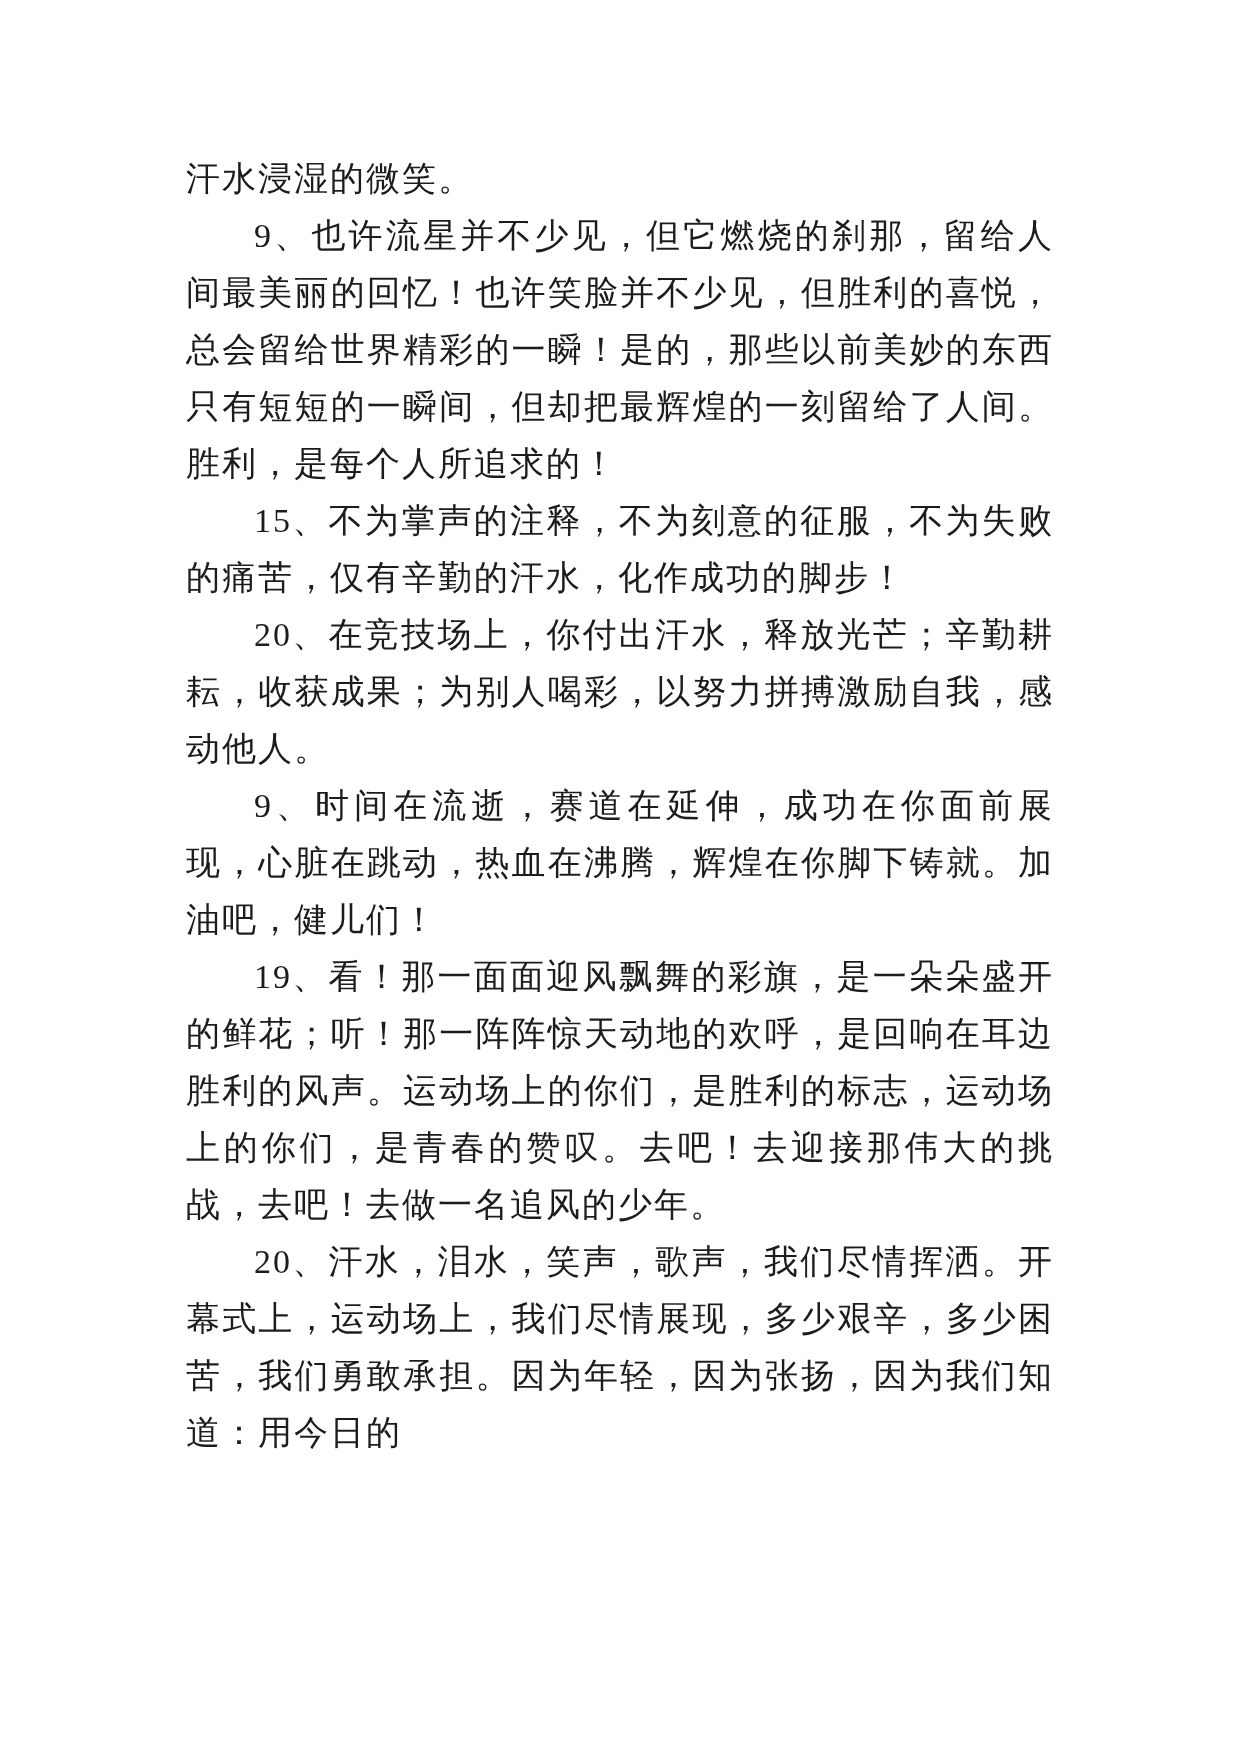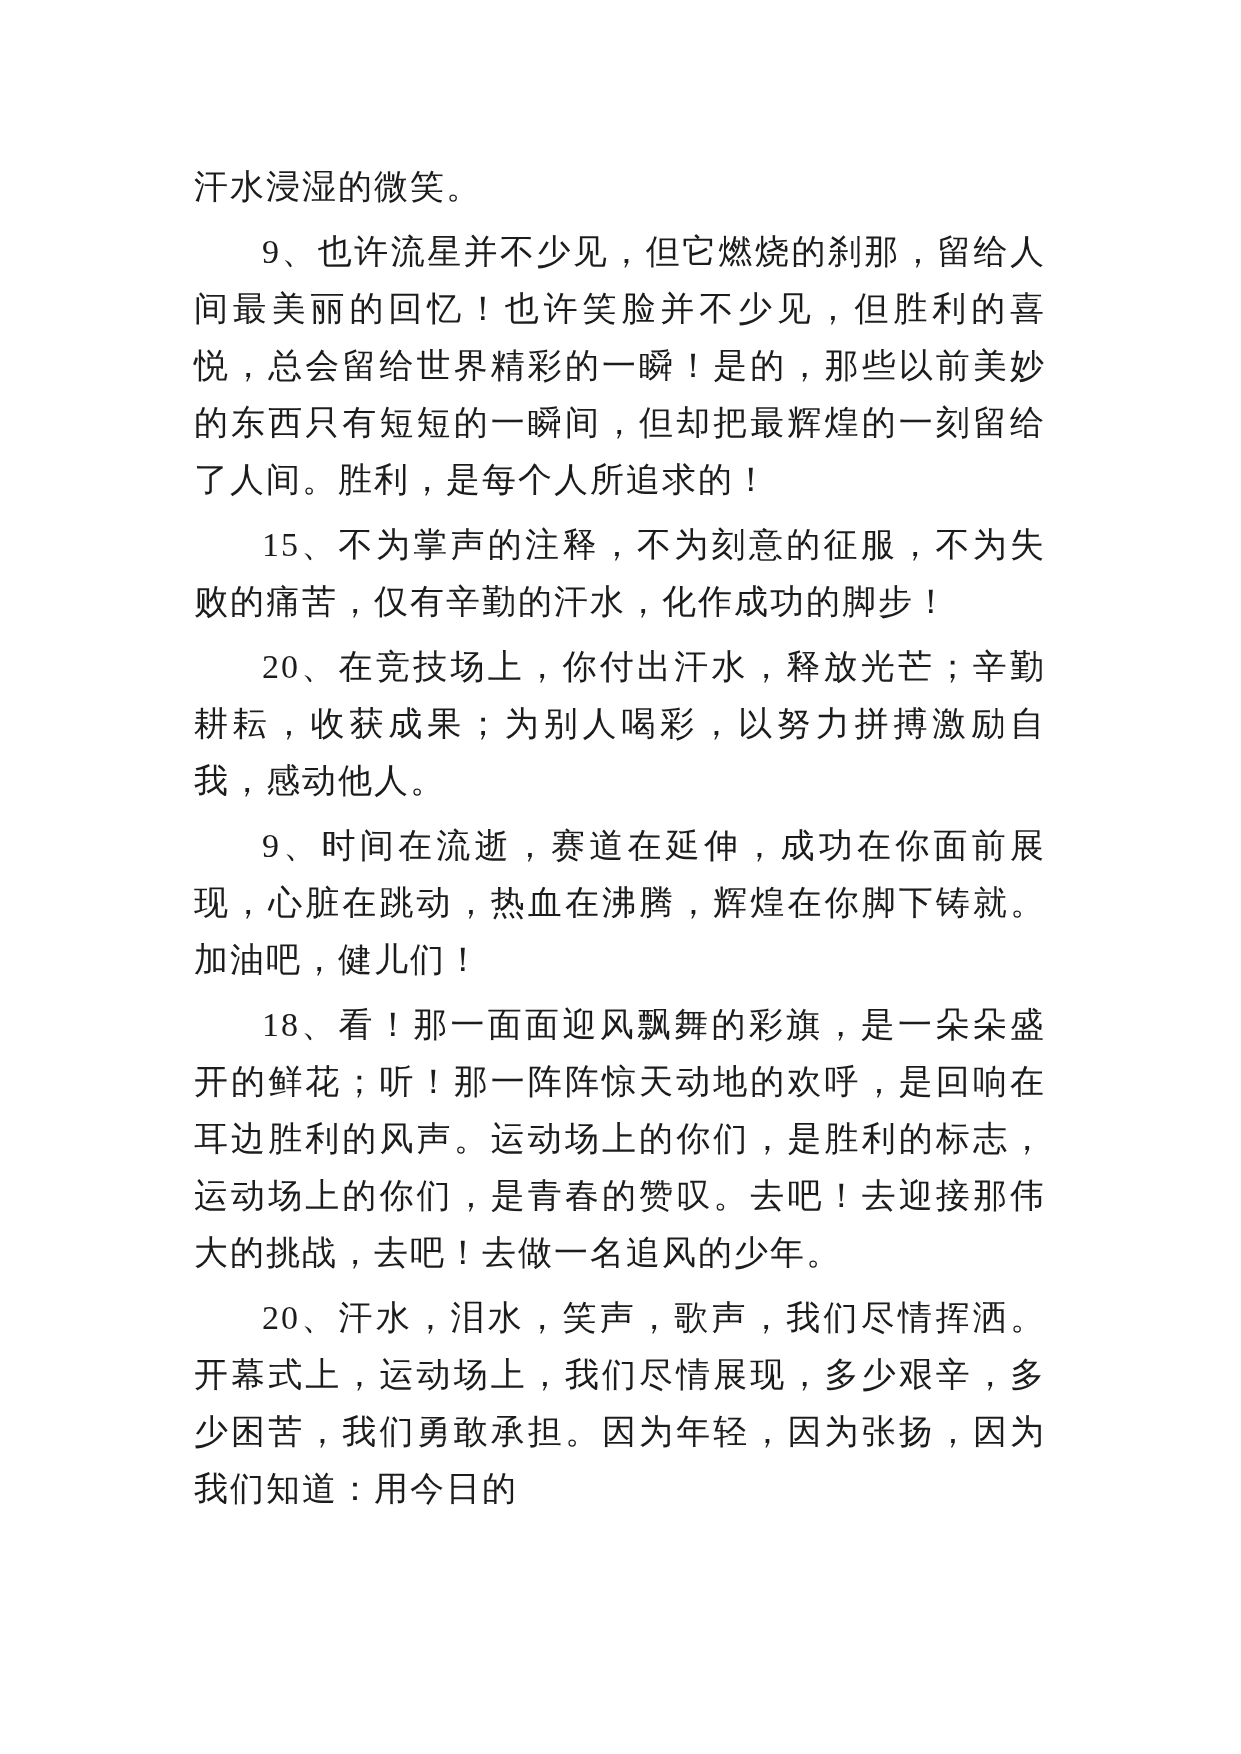--- a/index.html
+++ b/index.html
@@ -29,35 +29,35 @@
     width: 868px;
     color: #1c1c1c;
     font-size: 34px;
     line-height: 57px;
     letter-spacing: 2px;
     text-align: justify;
     text-justify: inter-character;
     font-weight: 400;
   }
   .doc-body p {
-    margin: 8px;
+    margin: 0;
     padding: 0;
     text-indent: 2em;
     word-break: break-all;
   }
   .doc-body p.continuation {
     text-indent: 0;
   }
 </style>
 </head>
 <body>
 
 <div class="page">
   <div class="doc-body">
     <p class="continuation">汗水浸湿的微笑。</p>
     <p>9、也许流星并不少见，但它燃烧的刹那，留给人间最美丽的回忆！也许笑脸并不少见，但胜利的喜悦，总会留给世界精彩的一瞬！是的，那些以前美妙的东西只有短短的一瞬间，但却把最辉煌的一刻留给了人间。胜利，是每个人所追求的！</p>
     <p>15、不为掌声的注释，不为刻意的征服，不为失败的痛苦，仅有辛勤的汗水，化作成功的脚步！</p>
     <p>20、在竞技场上，你付出汗水，释放光芒；辛勤耕耘，收获成果；为别人喝彩，以努力拼搏激励自我，感动他人。</p>
     <p>9、时间在流逝，赛道在延伸，成功在你面前展现，心脏在跳动，热血在沸腾，辉煌在你脚下铸就。加油吧，健儿们！</p>
-    <p>18、看！那一面面迎风飘舞的彩旗，是一朵朵盛开的鲜花；听！那一阵阵惊天动地的欢呼，是回响在耳边胜利的风声。运动场上的你们，是胜利的标志，运动场上的你们，是青春的赞叹。去吧！去迎接那伟大的挑战，去吧！去做一名追风的少年。</p>
+    <p>19、看！那一面面迎风飘舞的彩旗，是一朵朵盛开的鲜花；听！那一阵阵惊天动地的欢呼，是回响在耳边胜利的风声。运动场上的你们，是胜利的标志，运动场上的你们，是青春的赞叹。去吧！去迎接那伟大的挑战，去吧！去做一名追风的少年。</p>
     <p>20、汗水，泪水，笑声，歌声，我们尽情挥洒。开幕式上，运动场上，我们尽情展现，多少艰辛，多少困苦，我们勇敢承担。因为年轻，因为张扬，因为我们知道：用今日的</p>
   </div>
 </div>
 
 </body></html>

